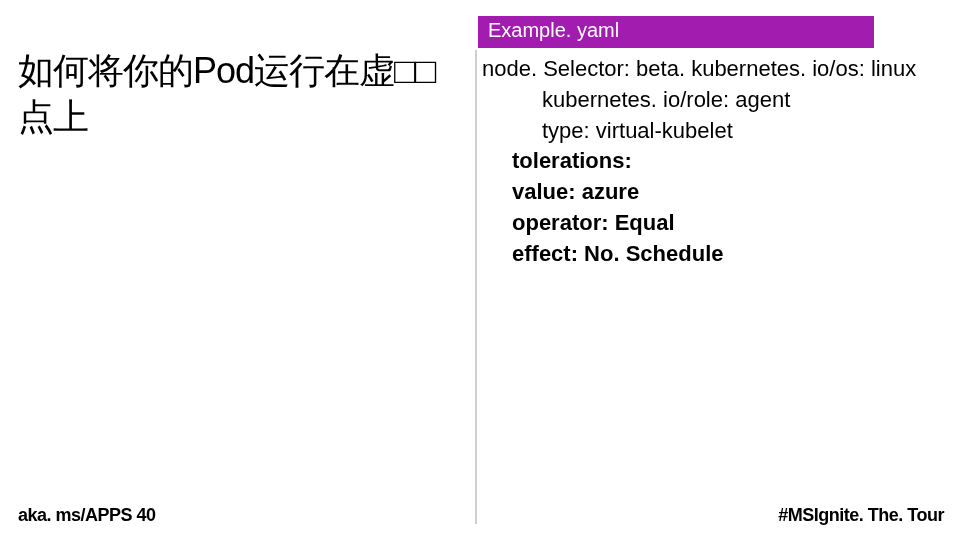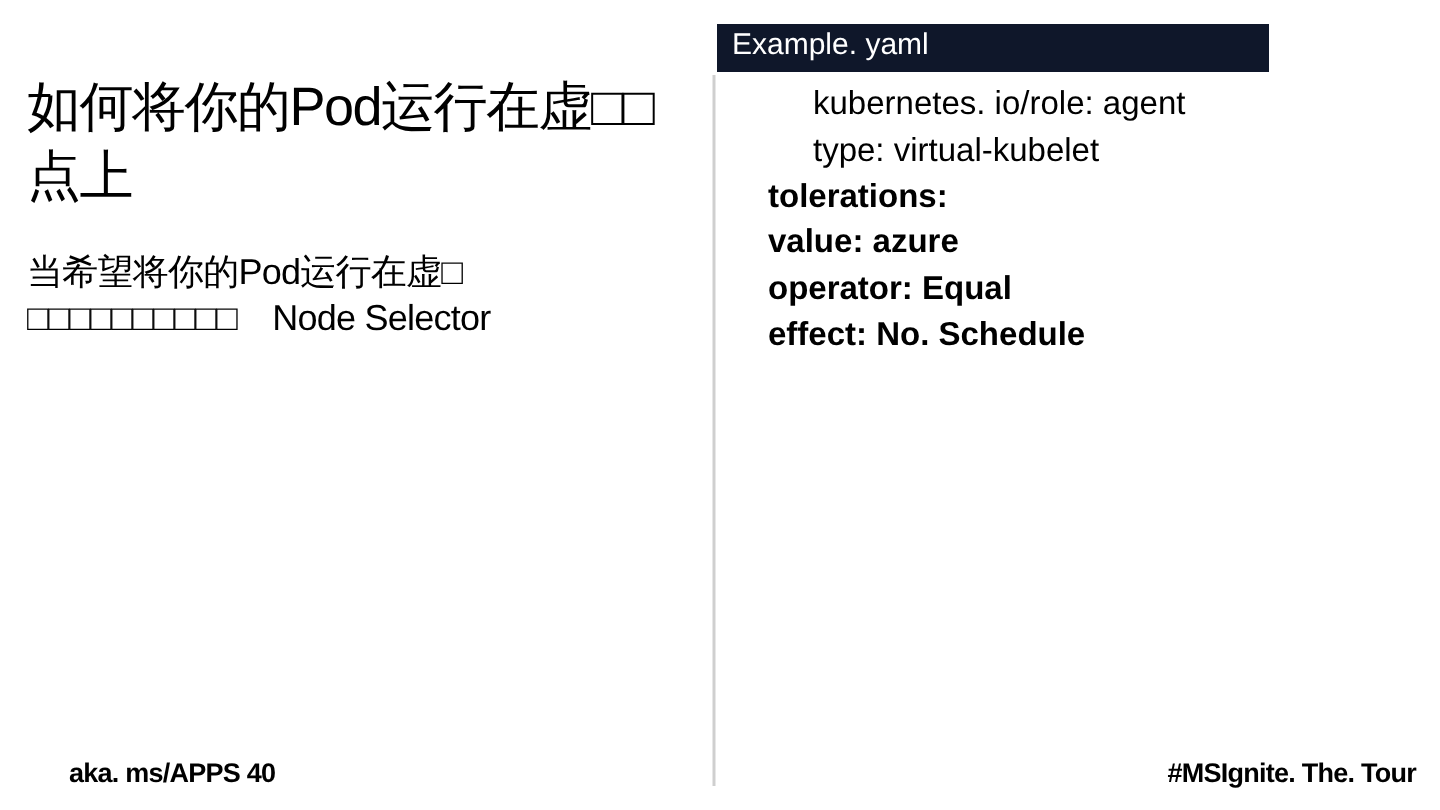--- a/index.html
+++ b/index.html
@@ -40,25 +40,25 @@
     }
     .tab-bar {
       width: 100%;
       height: 32px;
       position: relative;
     }
     .tab {
       position: absolute;
       left: 0;
       top: 0;
-      background: #0f172a;
+      background: #a21caf;
       color: #fff;
       font-size: 20px;
       padding: 3px 12px 4px 10px;
-      width: 368px;
+      width: 396px;
       height: 32px;
     }
     .code-block {
       margin-top: 6px;
       padding: 0 0 0 4px;
       font-family: Arial, sans-serif;
       font-size: 22px;
       color: #000;
       line-height: 1.4;
     }
@@ -67,21 +67,21 @@
     .vrule {
       position: absolute;
       left: 475px;
       top: 50px;
       width: 2px;
       height: 474px;
       background: #cfcfcf;
     }
     .footer-left {
       position: absolute;
-      left: 46px;
+      left: 18px;
       bottom: 14px;
       font-size: 18px;
       font-weight: 600;
       color: #000;
       letter-spacing: -0.5px;
     }
     .footer-right {
       position: absolute;
       right: 16px;
       bottom: 14px;
@@ -89,31 +89,30 @@
       font-weight: 700;
       color: #000;
       letter-spacing: -0.5px;
     }
   </style>
 </head>
 <body>
 
 <div class="left-col">
   <div class="title">如何将你的Pod运行在虚□□点上</div>
-  <div class="body">当希望将你的Pod运行在虚□
-□□□□□□□□□□ Node Selector</div>
 </div>
 
 <div class="vrule"></div>
 
 <div class="right-col">
   <div class="tab-bar">
     <div class="tab">Example. yaml</div>
   </div>
   <div class="code-block" id="code-block">
+      <div class="code-line">node. Selector:  beta. kubernetes. io/os: linux</div>
       <div class="code-line indent2">kubernetes. io/role: agent</div>
       <div class="code-line indent2">type: virtual-kubelet</div>
       <div class="code-line indent1">tolerations:</div>
       <div class="code-line indent1">  value: azure</div>
       <div class="code-line indent1">  operator: Equal</div>
       <div class="code-line indent1">  effect: No. Schedule</div>
     </div>
 </div>
 
 <div class="footer-left">aka. ms/APPS 40</div>

